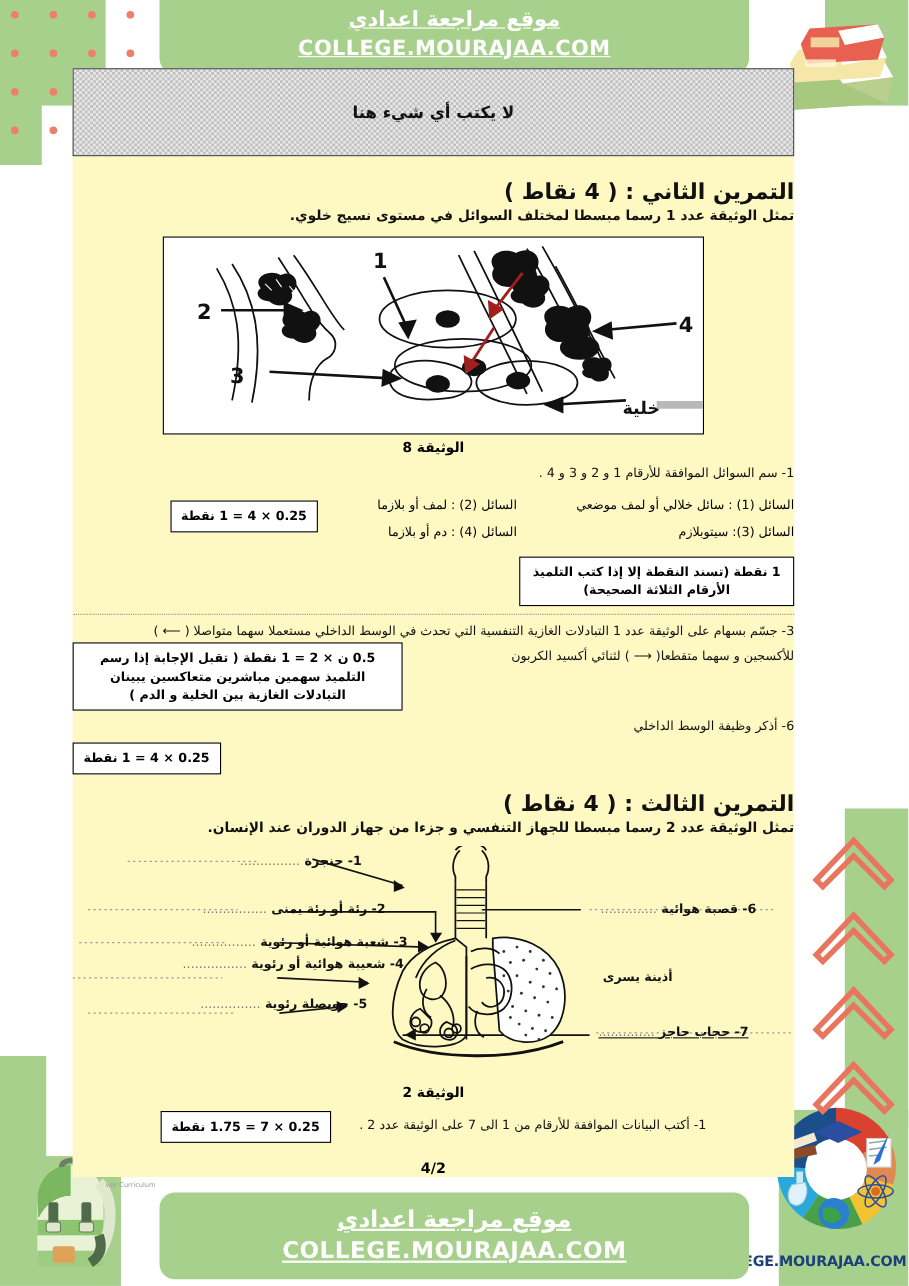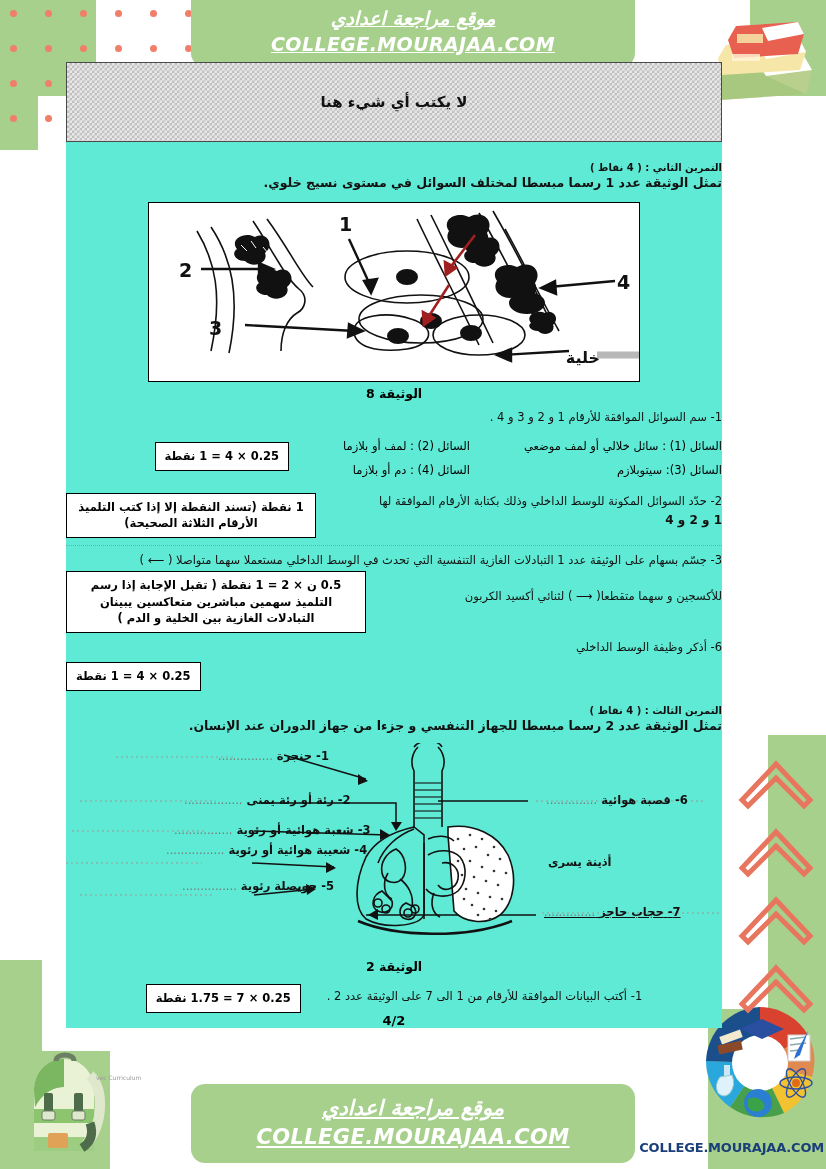--- a/index.html
+++ b/index.html
@@ -43,27 +43,26 @@
     width: 7px; height: 7px;
     border-radius: 50%;
     background: #ef7f68;
   }
 
   
   .banner {
     position: absolute;
     left: 50%;
     transform: translateX(-50%);
-    width: 444px;
+    width: 536px;
     background: #a8d08d;
     text-align: center;
     color: #ffffff;
     border-radius: 0 0 14px 14px;
     padding: 6px 0 10px 0;
-    font-style: italic;
   }
   .banner-top { top: 0; }
   .banner-bottom { bottom: 6px; border-radius: 14px; padding: 10px 0 12px 0; }
   .banner .ar {
     font-size: 19px;
     font-weight: bold;
     text-decoration: underline;
     direction: rtl;
     letter-spacing: .5px;
     line-height: 1.35;
@@ -98,21 +97,21 @@
 
   
   .chevrons { position: absolute; right: 10px; top: 738px; width: 80px; height: 290px; }
 
   
   .sheet {
     position: absolute;
     left: 66px;
     top: 62px;
     width: 656px;
-    background: #5eead4;
+    background: #fef9c3;
   }
 
   .nowrite-box {
     border: 1px solid #4a4a4a;
     height: 78px;
     background-color: #e8e8e8;
     background-image:
       linear-gradient(45deg, #bdbdbd 25%, transparent 25%, transparent 75%, #bdbdbd 75%),
       linear-gradient(45deg, #bdbdbd 25%, transparent 25%, transparent 75%, #bdbdbd 75%);
     background-size: 5px 5px;
@@ -128,21 +127,21 @@
     color: #111;
     background: transparent;
   }
 
   .rtl {
     direction: rtl;
     text-align: right;
     color: #111;
   }
   .ex-title {
-    font-size: 10px;
+    font-size: 20px;
     font-weight: bold;
     margin-top: 20px;
   }
   .ex-sub {
     font-size: 12.5px;
     font-weight: bold;
     margin-top: 2px;
   }
   .q-line {
     font-size: 11.5px;
@@ -220,21 +219,21 @@
     font-weight: bold;
     white-space: nowrap;
     color: #111;
   }
   .lbl .dots { letter-spacing: 1px; color: #777; font-weight: normal; }
 
   .page-num {
     text-align: center;
     font-size: 13px;
     font-weight: bold;
-    margin-top: 0;
+    margin-top: 16px;
   }
   .mini-note {
     position: absolute;
     left: 96px;
     bottom: 88px;
     font-size: 6px;
     color: #9a9a9a;
   }
 </style>
 </head>
@@ -435,35 +434,31 @@
       <div class="answers-col">
         <div>السائل (2) :  لمف أو بلازما</div>
         <div>السائل (4) :  دم أو بلازما</div>
       </div>
       <div style="margin-top:8px">
         <span class="score-box">0.25 × 4 = 1 نقطة</span>
       </div>
     </div>
 
     <div class="row-split" style="margin-top:10px">
-      <div style="flex:1">
-        <div class="rtl q-line" style="margin-top:0">2- حدّد السوائل المكونة للوسط الداخلي وذلك بكتابة الأرقام الموافقة لها</div>
-        <div class="rtl underline-ans">1 و 2 و 4</div>
-      </div>
       <div style="width:250px">
         <span class="score-box" style="display:block">1 نقطة (تسند النقطة إلا إذا كتب التلميذ الأرقام الثلاثة الصحيحة)</span>
       </div>
     </div>
 
     <div class="dotted-rule"></div>
 
     <div class="rtl q-line" style="margin-top:6px">3- جسّم بسهام على الوثيقة عدد 1 التبادلات الغازية التنفسية التي تحدث في الوسط الداخلي مستعملا سهما متواصلا ( ⟵ )</div>
     <div class="row-split" style="margin-top:2px">
       <div style="flex:1">
-        <div class="rtl q-line" style="margin-top:17px">للأكسجين و سهما متقطعا( ⟶ ) لثنائي أكسيد الكربون</div>
+        <div class="rtl q-line" style="margin-top:4px">للأكسجين و سهما متقطعا( ⟶ ) لثنائي أكسيد الكربون</div>
       </div>
       <div style="width:300px">
         <span class="score-box" style="display:block">0.5 ن × 2 = 1 نقطة ( تقبل الإجابة إذا رسم التلميذ سهمين مباشرين متعاكسين يبينان التبادلات الغازية بين الخلية و الدم )</span>
       </div>
     </div>
 
     <div class="rtl q-line" style="margin-top:6px">6- أذكر وظيفة الوسط الداخلي</div>
     <div style="margin-top:6px">
       <span class="score-box">0.25 × 4 = 1 نقطة</span>
     </div>

